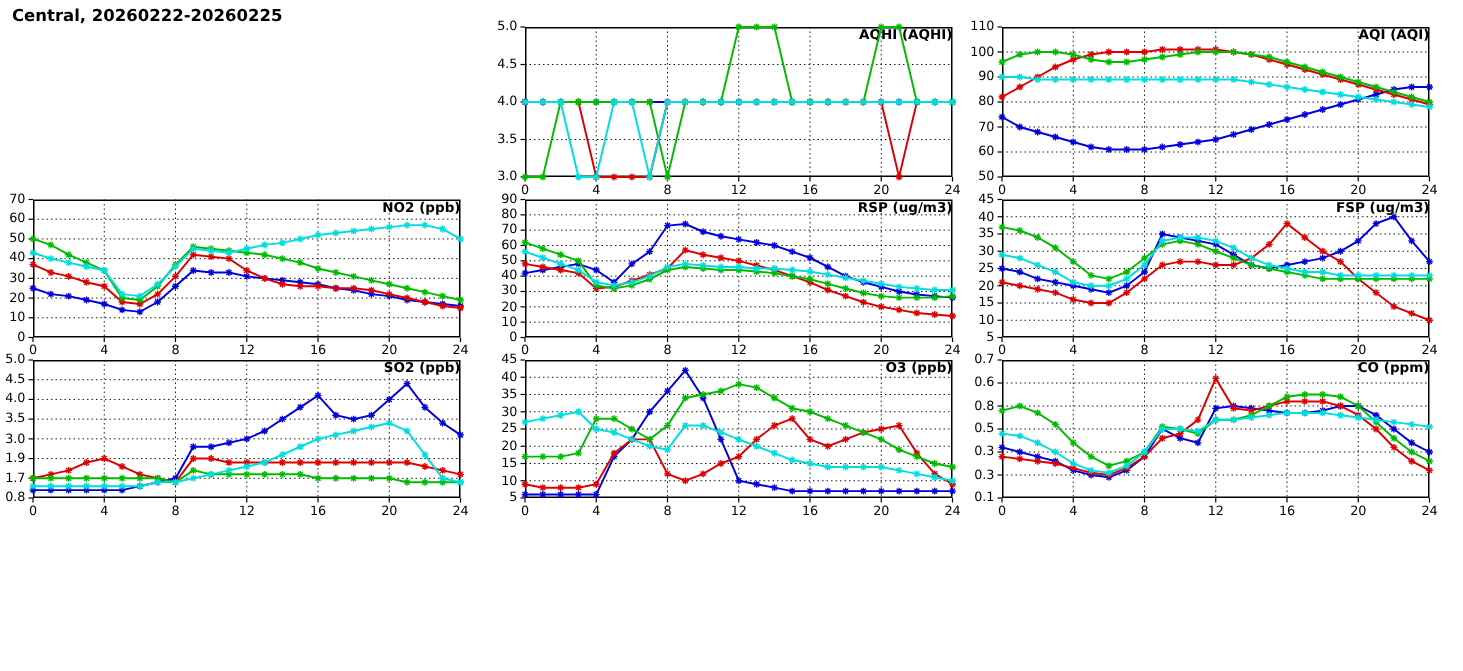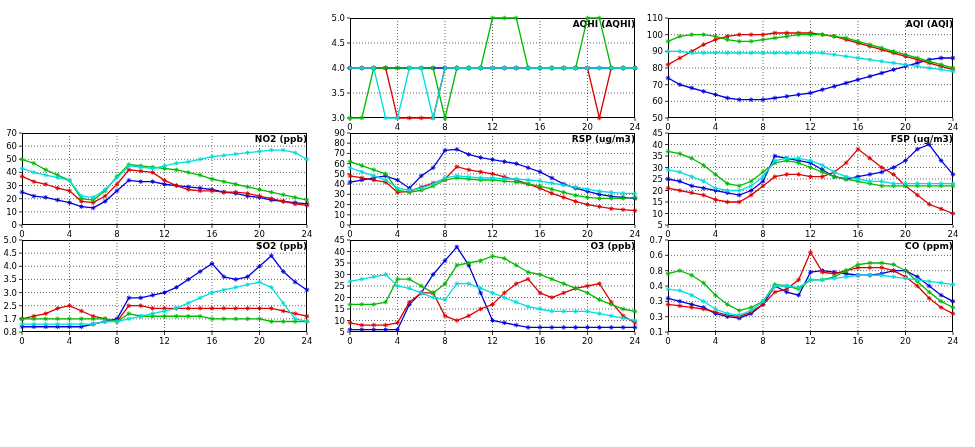--- a/index.html
+++ b/index.html
@@ -11,20 +11,21 @@
   .plotlabel{position:absolute;right:3px;top:1px;font-size:9px;font-weight:bold;color:#000;}
   .tick-label{position:absolute;font-size:8.5px;color:#000;font-family:"DejaVu Sans",sans-serif;}
   .xtick-label{transform:translateX(-50%);}
   .ytick-label{transform:translateY(-50%);text-align:right;}
   svg{position:absolute;left:0;top:0;overflow:visible;}
 </style>
 </head>
 <body>
 
 <div id="root">
+  <div class="title">Central, 20260222-20260225</div>
 <div class="panel" style="left: 328px; top: 6px; width: 315px; height: 130px;">
       <div class="plotbox" style="left: 22px; top: 12px; width: 285px; height: 100px;"></div>
       <div class="plotlabel" style="right: 8px; top: 13px;">AQHI (AQHI)</div>
       <svg width="315" height="130">
         <line x1="22" x2="307" y1="87" y2="87" stroke="#000" stroke-width="0.6" stroke-dasharray="1,2"></line>
         <line x1="22" x2="307" y1="62" y2="62" stroke="#000" stroke-width="0.6" stroke-dasharray="1,2"></line>
         <line x1="22" x2="307" y1="37" y2="37" stroke="#000" stroke-width="0.6" stroke-dasharray="1,2"></line>
         <line y1="12" y2="112" x1="69.5" x2="69.5" stroke="#000" stroke-width="0.6" stroke-dasharray="1,2"></line>
         <line y1="12" y2="112" x1="117" x2="117" stroke="#000" stroke-width="0.6" stroke-dasharray="1,2"></line>
         <line y1="12" y2="112" x1="164.5" x2="164.5" stroke="#000" stroke-width="0.6" stroke-dasharray="1,2"></line>
@@ -907,21 +908,21 @@
       </svg>
       <div class="tick-label xtick-label" style="left: 22px; top: 108px;">0</div>
       <div class="tick-label xtick-label" style="left: 69.5px; top: 108px;">4</div>
       <div class="tick-label xtick-label" style="left: 117px; top: 108px;">8</div>
       <div class="tick-label xtick-label" style="left: 164.5px; top: 108px;">12</div>
       <div class="tick-label xtick-label" style="left: 212px; top: 108px;">16</div>
       <div class="tick-label xtick-label" style="left: 259.5px; top: 108px;">20</div>
       <div class="tick-label xtick-label" style="left: 307px; top: 108px;">24</div>
       <div class="tick-label ytick-label" style="left: 0px; width: 17px; top: 104px;">0.8</div>
       <div class="tick-label ytick-label" style="left: 0px; width: 17px; top: 90.8571px;">1.7</div>
-      <div class="tick-label ytick-label" style="left: 0px; width: 17px; top: 77.7143px;">2.5</div>
+      <div class="tick-label ytick-label" style="left: 0px; width: 17px; top: 77.7143px;">1.9</div>
       <div class="tick-label ytick-label" style="left: 0px; width: 17px; top: 64.5714px;">3.0</div>
       <div class="tick-label ytick-label" style="left: 0px; width: 17px; top: 51.4286px;">3.5</div>
       <div class="tick-label ytick-label" style="left: 0px; width: 17px; top: 38.2857px;">4.0</div>
       <div class="tick-label ytick-label" style="left: 0px; width: 17px; top: 25.1429px;">4.5</div>
       <div class="tick-label ytick-label" style="left: 0px; width: 17px; top: 12px;">5.0</div>
     </div>
     <div class="panel" style="left: 328px; top: 228px; width: 315px; height: 122px;">
       <div class="plotbox" style="left: 22px; top: 12px; width: 285px; height: 92px;"></div>
       <div class="plotlabel" style="right: 8px; top: 13px;">O3 (ppb)</div>
       <svg width="315" height="122">
@@ -1211,18 +1212,18 @@
       <div class="tick-label xtick-label" style="left: 22px; top: 108px;">0</div>
       <div class="tick-label xtick-label" style="left: 69.5px; top: 108px;">4</div>
       <div class="tick-label xtick-label" style="left: 117px; top: 108px;">8</div>
       <div class="tick-label xtick-label" style="left: 164.5px; top: 108px;">12</div>
       <div class="tick-label xtick-label" style="left: 212px; top: 108px;">16</div>
       <div class="tick-label xtick-label" style="left: 259.5px; top: 108px;">20</div>
       <div class="tick-label xtick-label" style="left: 307px; top: 108px;">24</div>
       <div class="tick-label ytick-label" style="left: 0px; width: 17px; top: 104px;">0.1</div>
       <div class="tick-label ytick-label" style="left: 0px; width: 17px; top: 88.6667px;">0.3</div>
       <div class="tick-label ytick-label" style="left: 0px; width: 17px; top: 73.3333px;">0.3</div>
-      <div class="tick-label ytick-label" style="left: 0px; width: 17px; top: 58px;">0.4</div>
+      <div class="tick-label ytick-label" style="left: 0px; width: 17px; top: 58px;">0.5</div>
       <div class="tick-label ytick-label" style="left: 0px; width: 17px; top: 42.6667px;">0.8</div>
       <div class="tick-label ytick-label" style="left: 0px; width: 17px; top: 27.3333px;">0.6</div>
       <div class="tick-label ytick-label" style="left: 0px; width: 17px; top: 12px;">0.7</div>
     </div>
   </div>
 
 </body></html>

